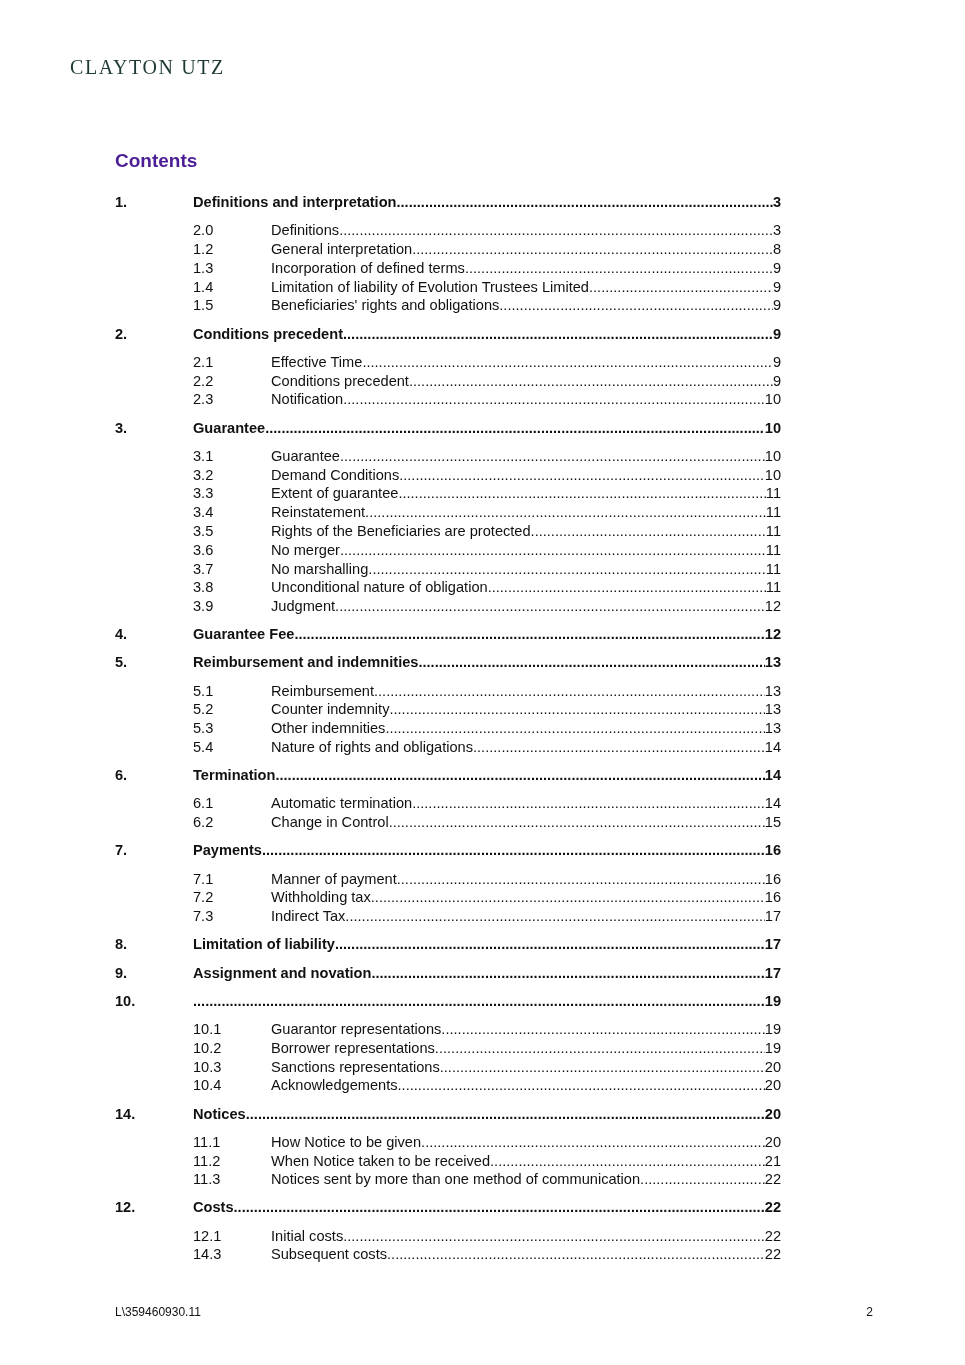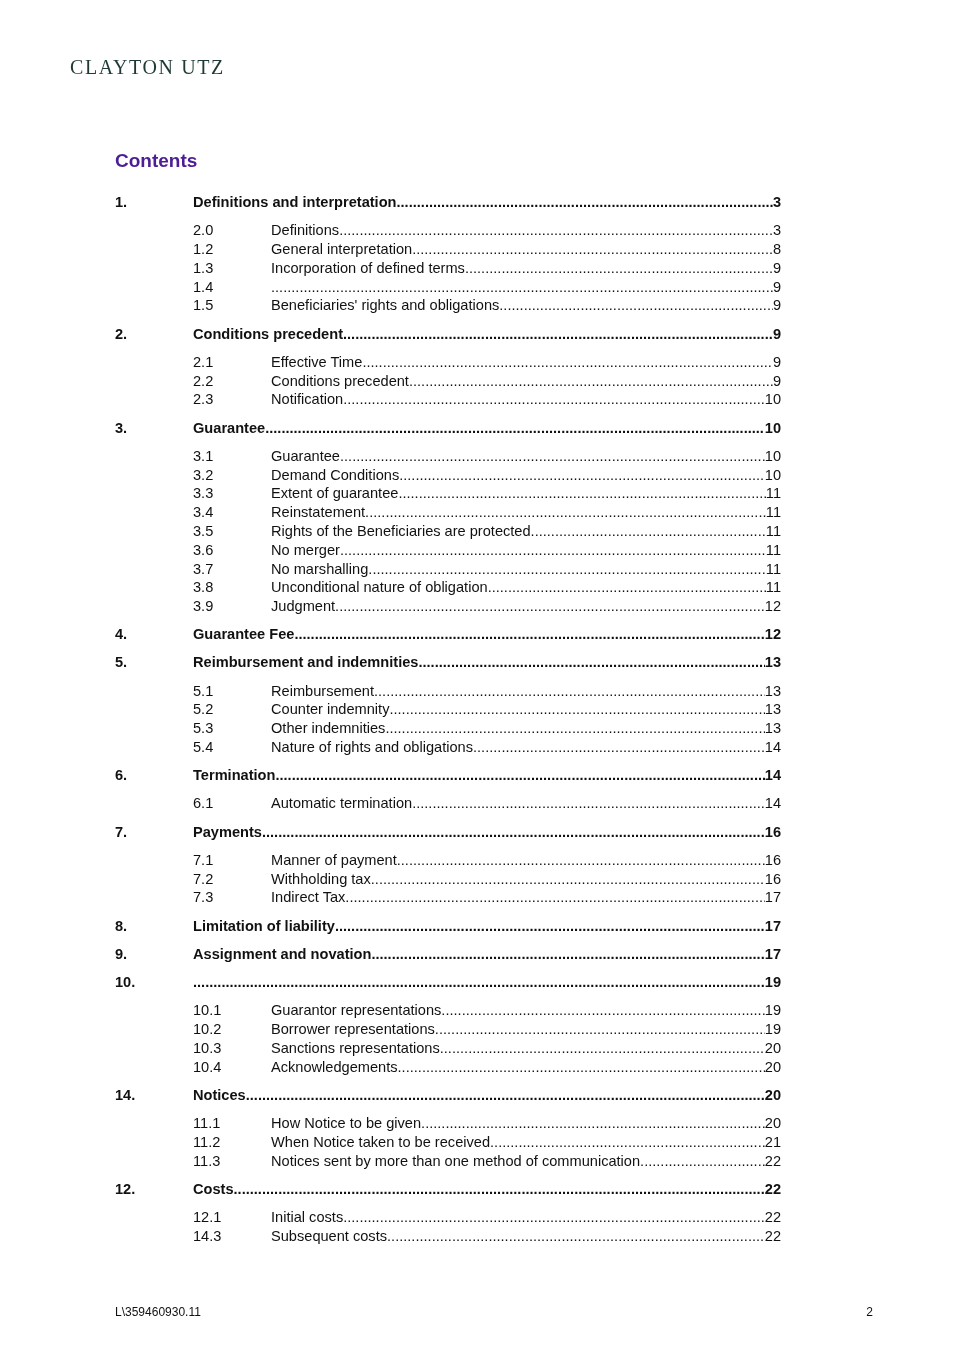--- a/index.html
+++ b/index.html
@@ -47,20 +47,21 @@
       <span class="page">8</span>
     </div>
     <div class="row sub">
       <span class="num">1.3</span>
       <span class="title">Incorporation of defined terms</span>
       <span class="dots"></span>
       <span class="page">9</span>
     </div>
     <div class="row sub">
       <span class="num">1.4</span>
+      <span class="title">Limitation of liability of Evolution Trustees Limited</span>
       <span class="dots"></span>
       <span class="page">9</span>
     </div>
     <div class="row sub">
       <span class="num">1.5</span>
       <span class="title">Beneficiaries' rights and obligations</span>
       <span class="dots"></span>
       <span class="page">9</span>
     </div>
     <div class="row main">
@@ -187,20 +188,26 @@
       <span class="num">6.</span>
       <span class="title">Termination</span>
       <span class="dots"></span>
       <span class="page">14</span>
     </div>
     <div class="row sub">
       <span class="num">6.1</span>
       <span class="title">Automatic termination</span>
       <span class="dots"></span>
       <span class="page">14</span>
+    </div>
+    <div class="row sub">
+      <span class="num">6.2</span>
+      <span class="title">Change in Control</span>
+      <span class="dots"></span>
+      <span class="page">15</span>
     </div>
     <div class="row main">
       <span class="num">7.</span>
       <span class="title">Payments</span>
       <span class="dots"></span>
       <span class="page">16</span>
     </div>
     <div class="row sub">
       <span class="num">7.1</span>
       <span class="title">Manner of payment</span>

